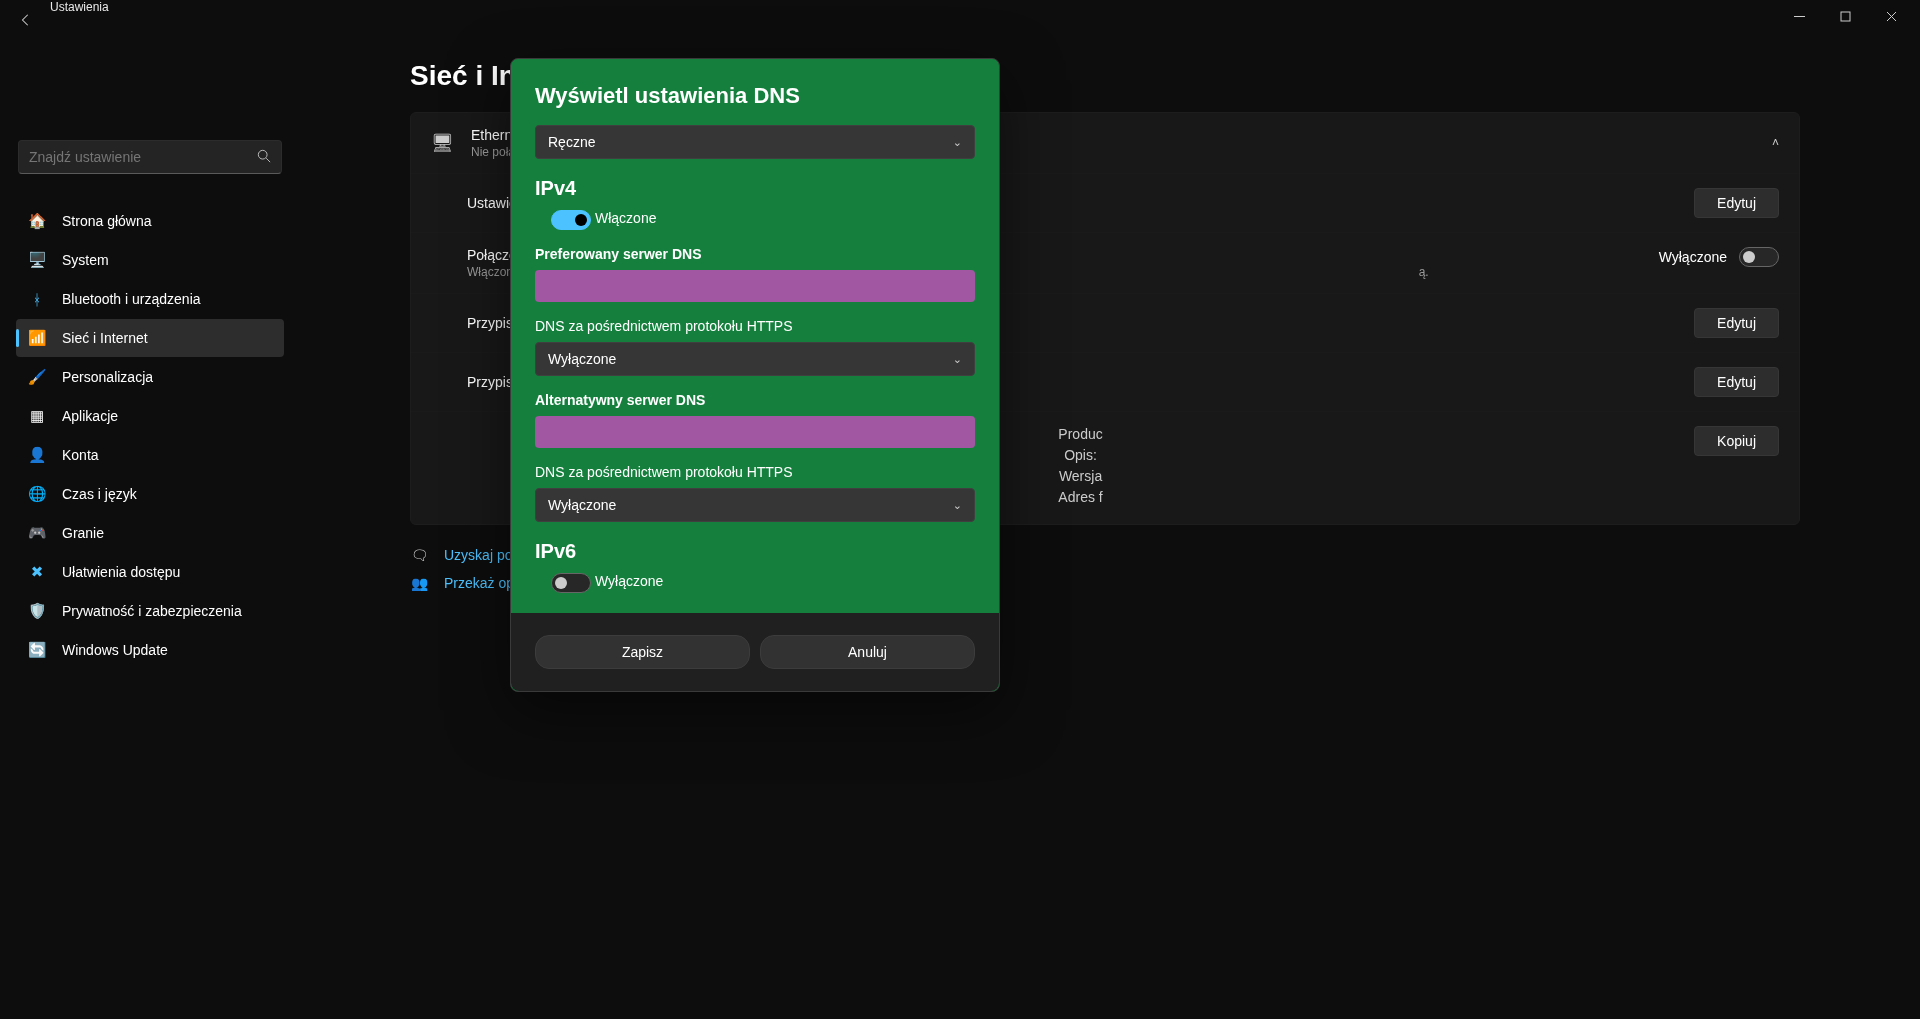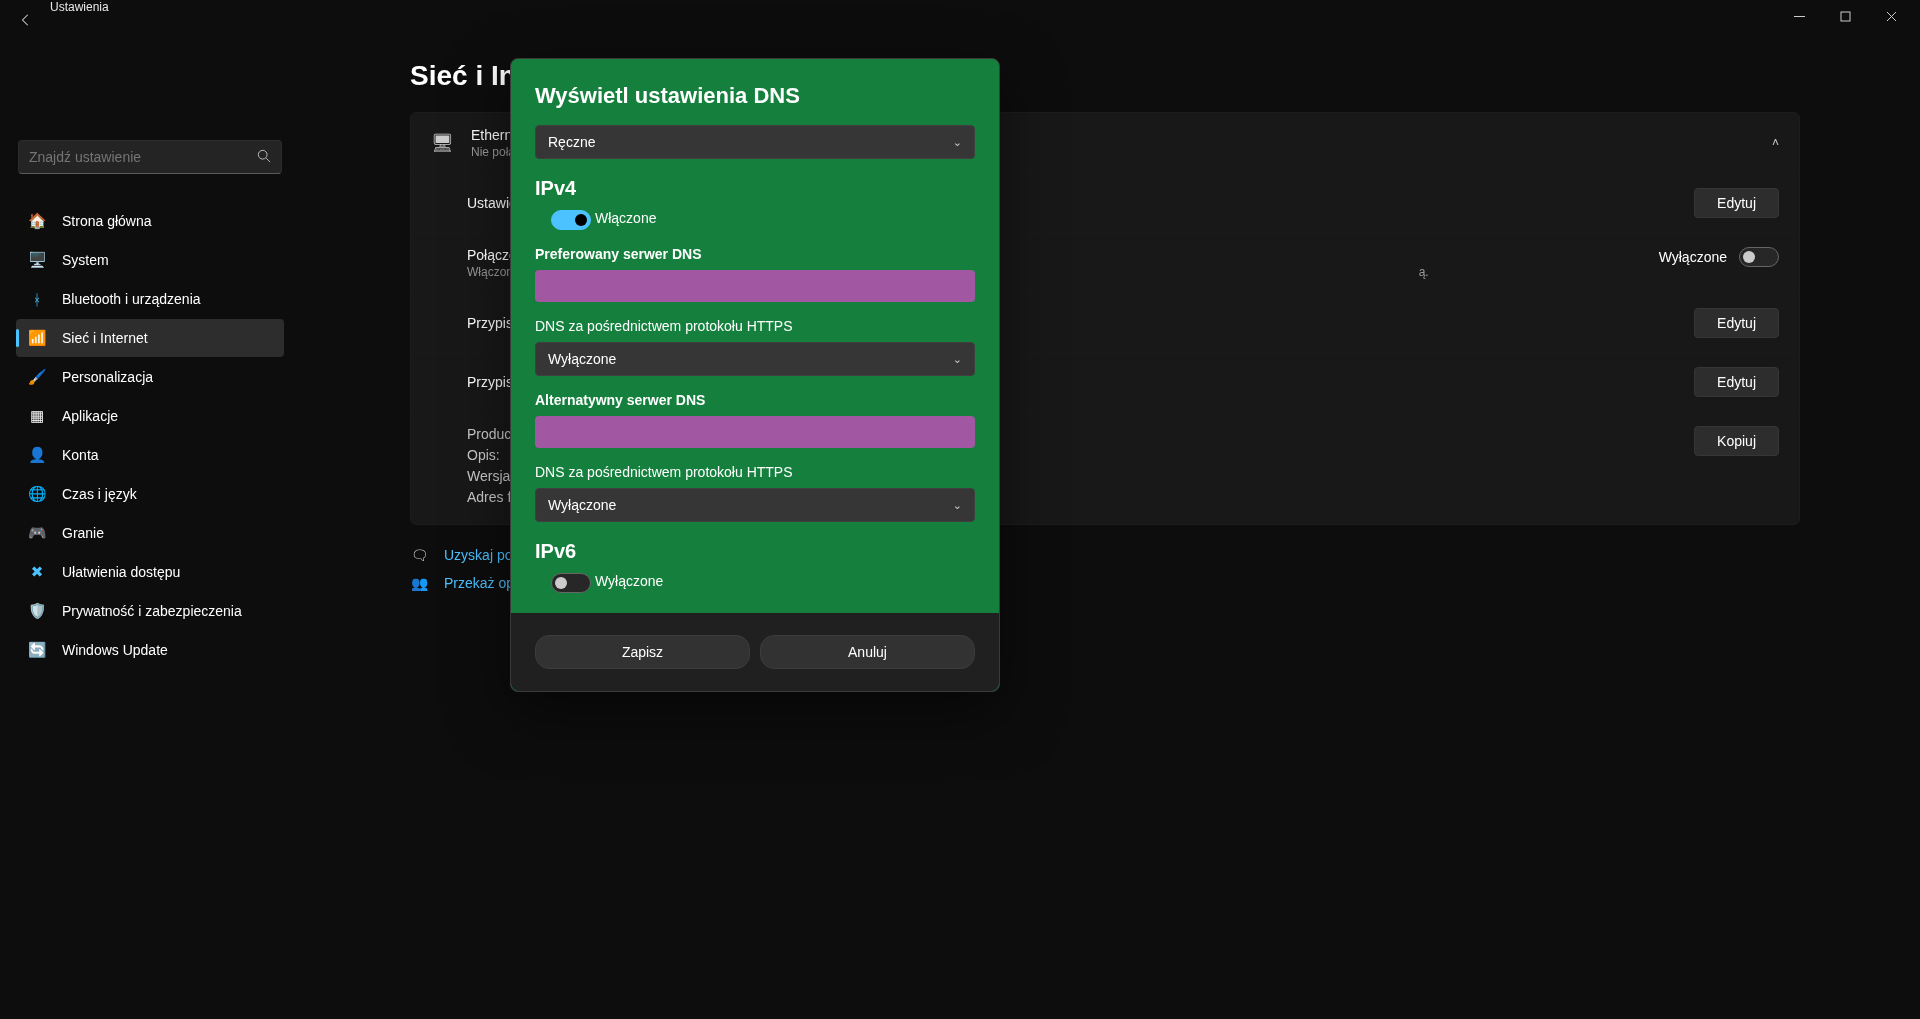--- a/index.html
+++ b/index.html
@@ -112,21 +112,21 @@
   .link-row {
     display: flex; align-items: center; gap: 14px;
     margin-top: 22px; font-size: 14px; color: #4cc2ff;
   }
   .link-row .licon { color: #ccc; width: 20px; text-align: center; }
   .prod-block {
     padding: 14px 20px; font-size: 14px;
     display: flex; align-items: flex-start;
   }
   .prod-block .plabels { color: #ccc; }
-  .prod-block .plabels div { margin-bottom: 5px; }
+  .prod-block .plabels div { margin-bottom: 5px; text-align: center; }
 
   
   .modal {
     position: absolute;
     left: 510px; top: 58px;
     width: 490px;
     background: #15803d;
     border: 1px solid #3a3a3a;
     border-radius: 8px;
     padding: 24px 24px 22px 24px;

